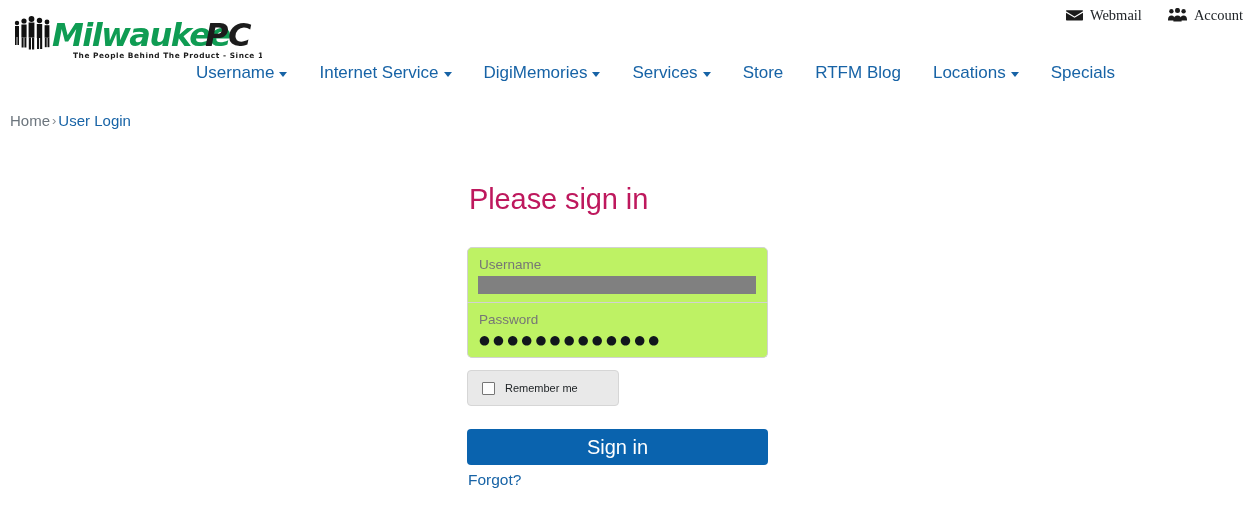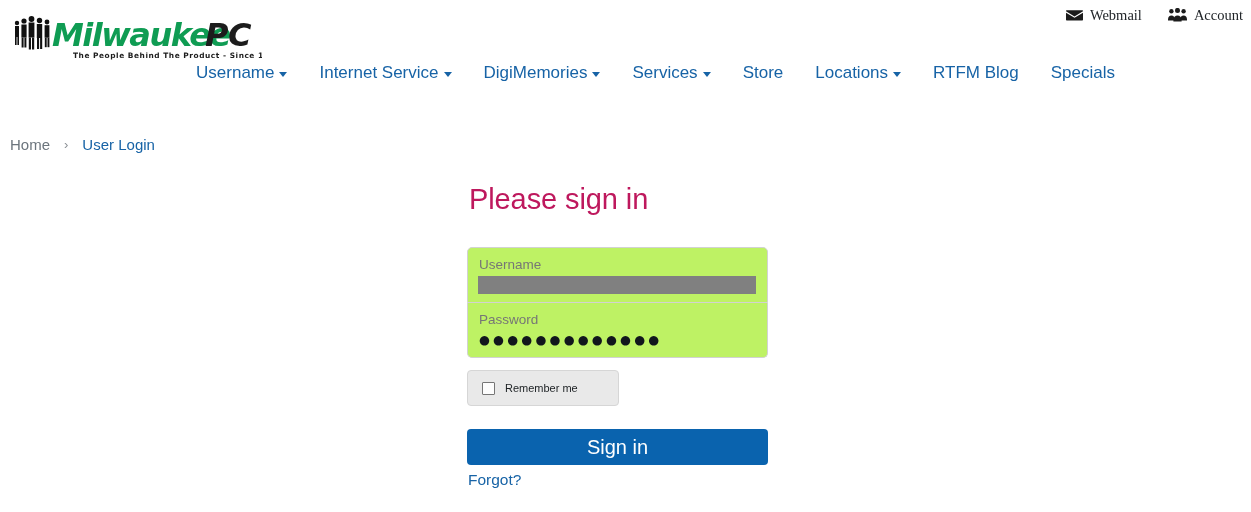--- a/index.html
+++ b/index.html
@@ -68,24 +68,24 @@
     border-left: 4.5px solid transparent;
     border-right: 4.5px solid transparent;
     border-top: 5px solid #1763a6;
     display: inline-block;
     margin-top: 3px;
   }
 
   
   .breadcrumb {
     position: absolute;
-    top: 136px; left: 10px;
-    display: flex;
-    align-items: center;
-    gap: 14px;
+    top: 112px; left: 10px;
+    display: flex;
+    align-items: center;
+    gap: 2px;
     font-size: 15px;
   }
   .crumb-home { color: #6c757d; text-decoration: none; cursor: pointer; }
   .crumb-sep { color: #8a8f94; font-size: 13px; }
   .crumb-current { color: #1763a6; text-decoration: none; cursor: pointer; }
 
   
   .signin-wrap {
     position: absolute;
     left: 467px;
@@ -272,25 +272,25 @@
     <span class="caret"></span>
   </a>
   <a class="nav-item" href="#">
     <span>Services</span>
     <span class="caret"></span>
   </a>
   <a class="nav-item" href="#">
     <span>Store</span>
   </a>
   <a class="nav-item" href="#">
+    <span>RTFM Blog</span>
+  </a>
+  <a class="nav-item" href="#">
     <span>Locations</span>
     <span class="caret"></span>
-  </a>
-  <a class="nav-item" href="#">
-    <span>RTFM Blog</span>
   </a>
   <a class="nav-item" href="#">
     <span>Specials</span>
   </a>
 </nav>
 
 <div class="breadcrumb">
   <a class="crumb-home" href="#">Home</a>
   <span class="crumb-sep">›</span>
   <a class="crumb-current" href="#">User Login</a>

